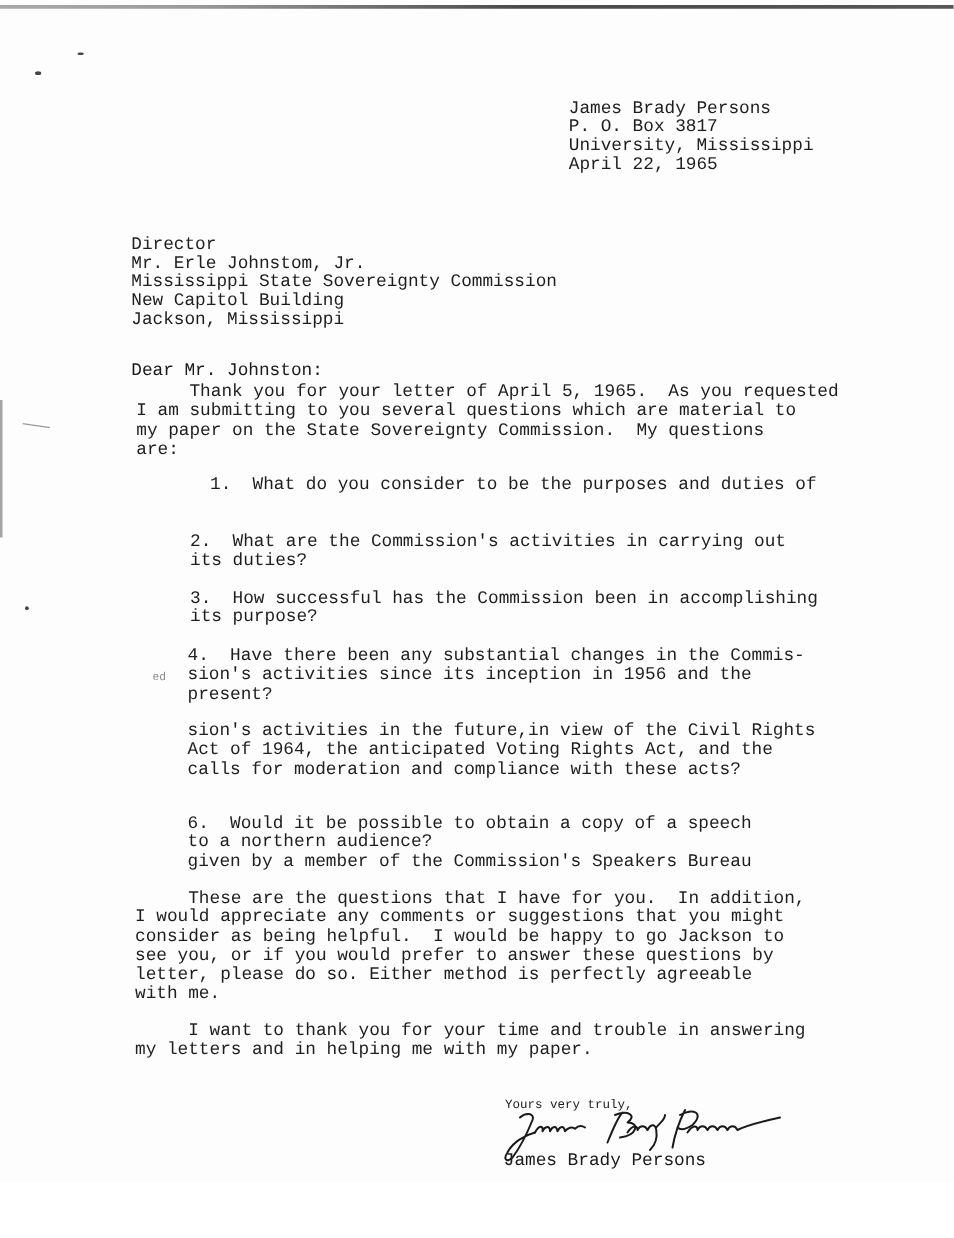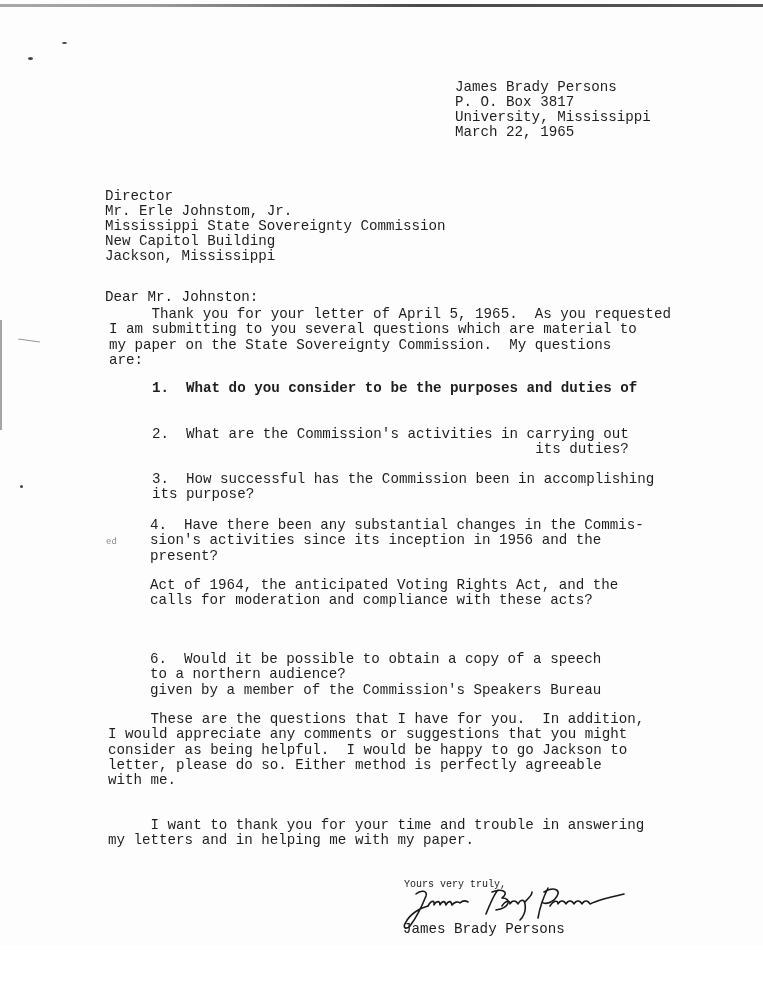--- a/index.html
+++ b/index.html
@@ -67,21 +67,21 @@
     }
     .para .row {
       display: block;
       white-space: pre;
       font-size: 14.2px;
       line-height: 15.3px;
       color: #1e1e1e;
     }
     .margin-mark {
       position: absolute;
-      left: 106px; top: 537px;
+      left: 122px; top: 537px;
       font-size: 9px;
       color: #8a8a8a;
       font-family: Liberation Mono, monospace;
     }
     .closing {
       position: absolute;
       left: 404px; top: 877px;
       font-size: 10px;
       line-height: 15px;
       white-space: pre;
@@ -107,77 +107,79 @@
   <div class="left-edge"></div>
   <div class="speck" style="left:62px;top:42px;width:5px;height:2px;"></div>
   <div class="speck" style="left:28px;top:57px;width:5px;height:3px;"></div>
   <div class="speck" style="left:20px;top:485px;width:3px;height:3px;"></div>
   <div class="speck" style="left:18px;top:340px;width:22px;height:1px;border-radius:0;background:#999;transform:rotate(8deg);"></div>
 
   <div class="sender">
     <span class="row">James Brady Persons</span>
     <span class="row">P. O. Box 3817</span>
     <span class="row">University, Mississippi</span>
-    <span class="row">March 22, 1965</span>
+    <span class="row">April 22, 1965</span>
   </div>
 
   <div class="recipient">
     <span class="row">Director</span>
     <span class="row">Mr. Erle Johnstom, Jr.</span>
     <span class="row">Mississippi State Sovereignty Commission</span>
     <span class="row">New Capitol Building</span>
     <span class="row">Jackson, Mississippi</span>
   </div>
 
   <div class="salutation">Dear Mr. Johnston:</div>
 
   <div class="para" style="left:109px;top:307px;">
     <span class="row">     Thank you for your letter of April 5, 1965.  As you requested</span>
     <span class="row">I am submitting to you several questions which are material to</span>
     <span class="row">my paper on the State Sovereignty Commission.  My questions</span>
     <span class="row">are:</span>
   </div>
 
-  <div class="para" style="left:152px;top:381px;font-weight:bold;">
+  <div class="para" style="left:168px;top:381px;">
     <span class="row">1.  What do you consider to be the purposes and duties of</span>
   </div>
 
-  <div class="para" style="left:152px;top:427px;text-align:right;">
+  <div class="para" style="left:152px;top:427px;">
     <span class="row">2.  What are the Commission's activities in carrying out</span>
     <span class="row">its duties?</span>
   </div>
 
   <div class="para" style="left:152px;top:472px;">
     <span class="row">3.  How successful has the Commission been in accomplishing</span>
     <span class="row">its purpose?</span>
   </div>
 
   <div class="margin-mark">ed</div>
 
   <div class="para" style="left:150px;top:518px;">
     <span class="row">4.  Have there been any substantial changes in the Commis-</span>
     <span class="row">sion's activities since its inception in 1956 and the</span>
     <span class="row">present?</span>
   </div>
 
   <div class="para" style="left:150px;top:578px;">
+    <span class="row">sion's activities in the future,in view of the Civil Rights</span>
     <span class="row">Act of 1964, the anticipated Voting Rights Act, and the</span>
     <span class="row">calls for moderation and compliance with these acts?</span>
   </div>
 
   <div class="para" style="left:150px;top:652px;">
     <span class="row">6.  Would it be possible to obtain a copy of a speech</span>
     <span class="row">to a northern audience?</span>
     <span class="row">given by a member of the Commission's Speakers Bureau</span>
   </div>
 
   <div class="para" style="left:108px;top:712px;font-family:Liberation Mono, monospace;">
     <span class="row">     These are the questions that I have for you.  In addition,</span>
     <span class="row">I would appreciate any comments or suggestions that you might</span>
     <span class="row">consider as being helpful.  I would be happy to go Jackson to</span>
+    <span class="row">see you, or if you would prefer to answer these questions by</span>
     <span class="row">letter, please do so. Either method is perfectly agreeable</span>
     <span class="row">with me.</span>
   </div>
 
   <div class="para" style="left:108px;top:818px;">
     <span class="row">     I want to thank you for your time and trouble in answering</span>
     <span class="row">my letters and in helping me with my paper.</span>
   </div>
 
   <div class="closing">Yours very truly,</div>

